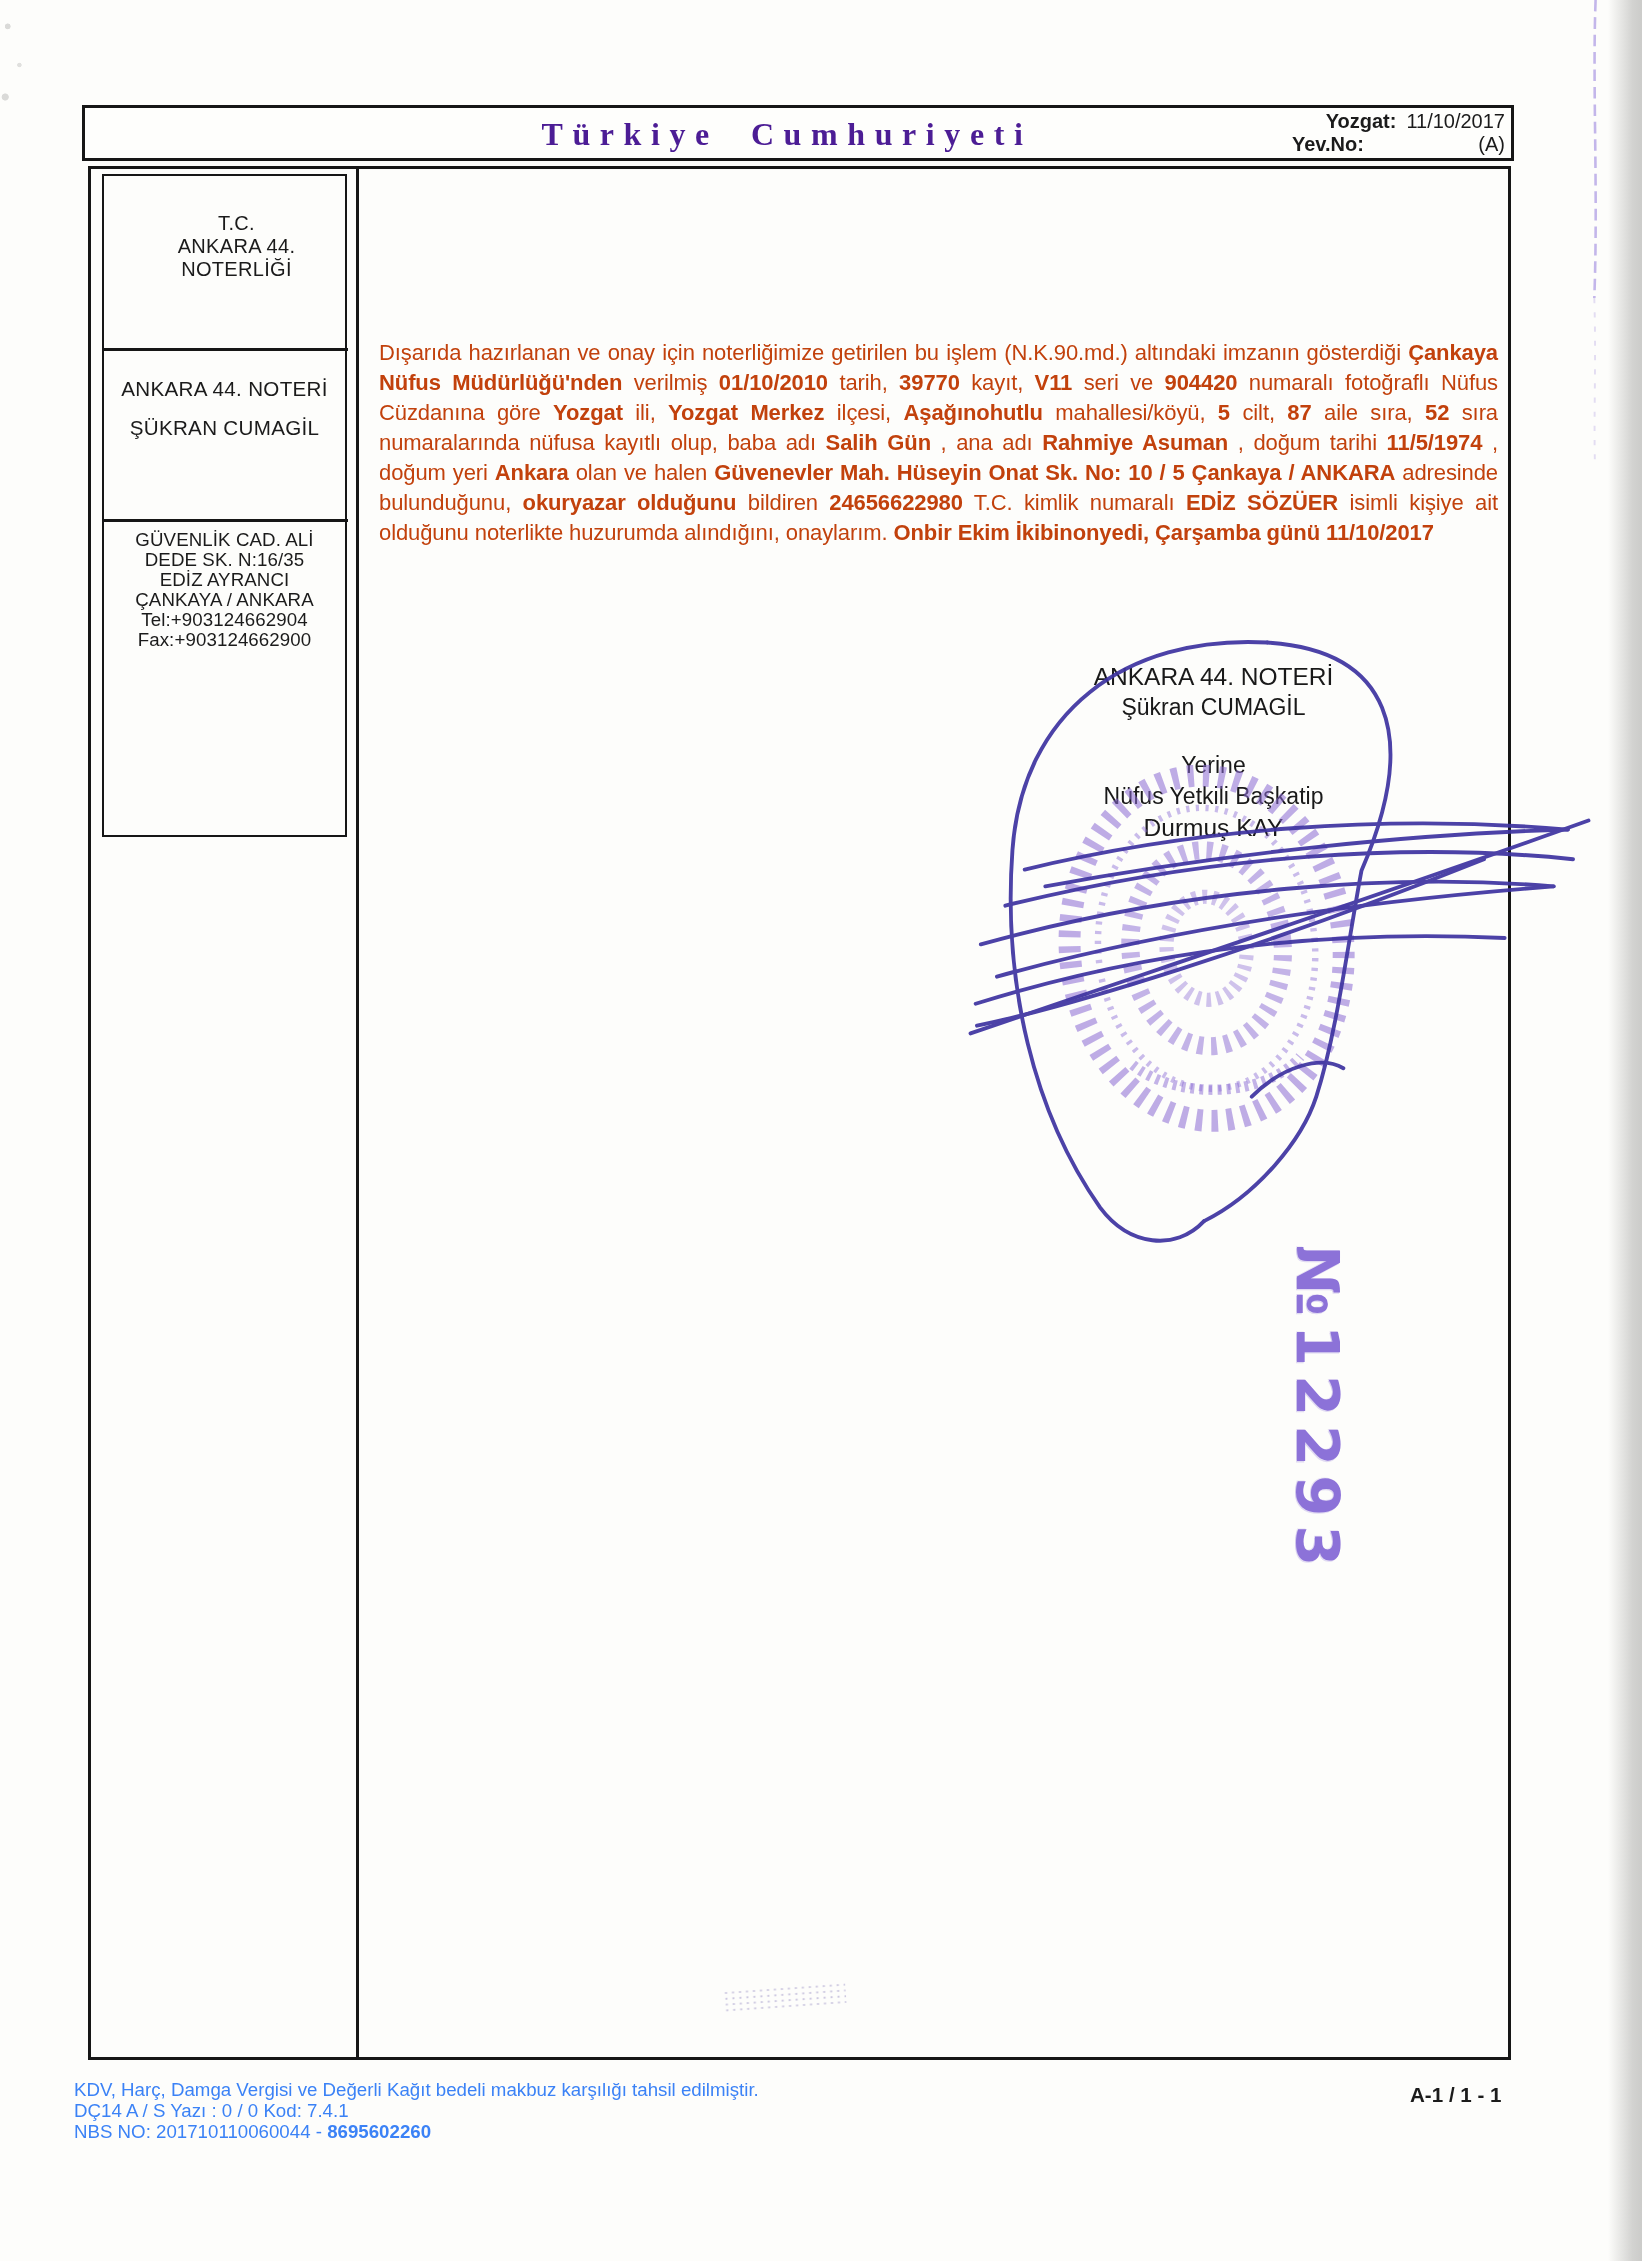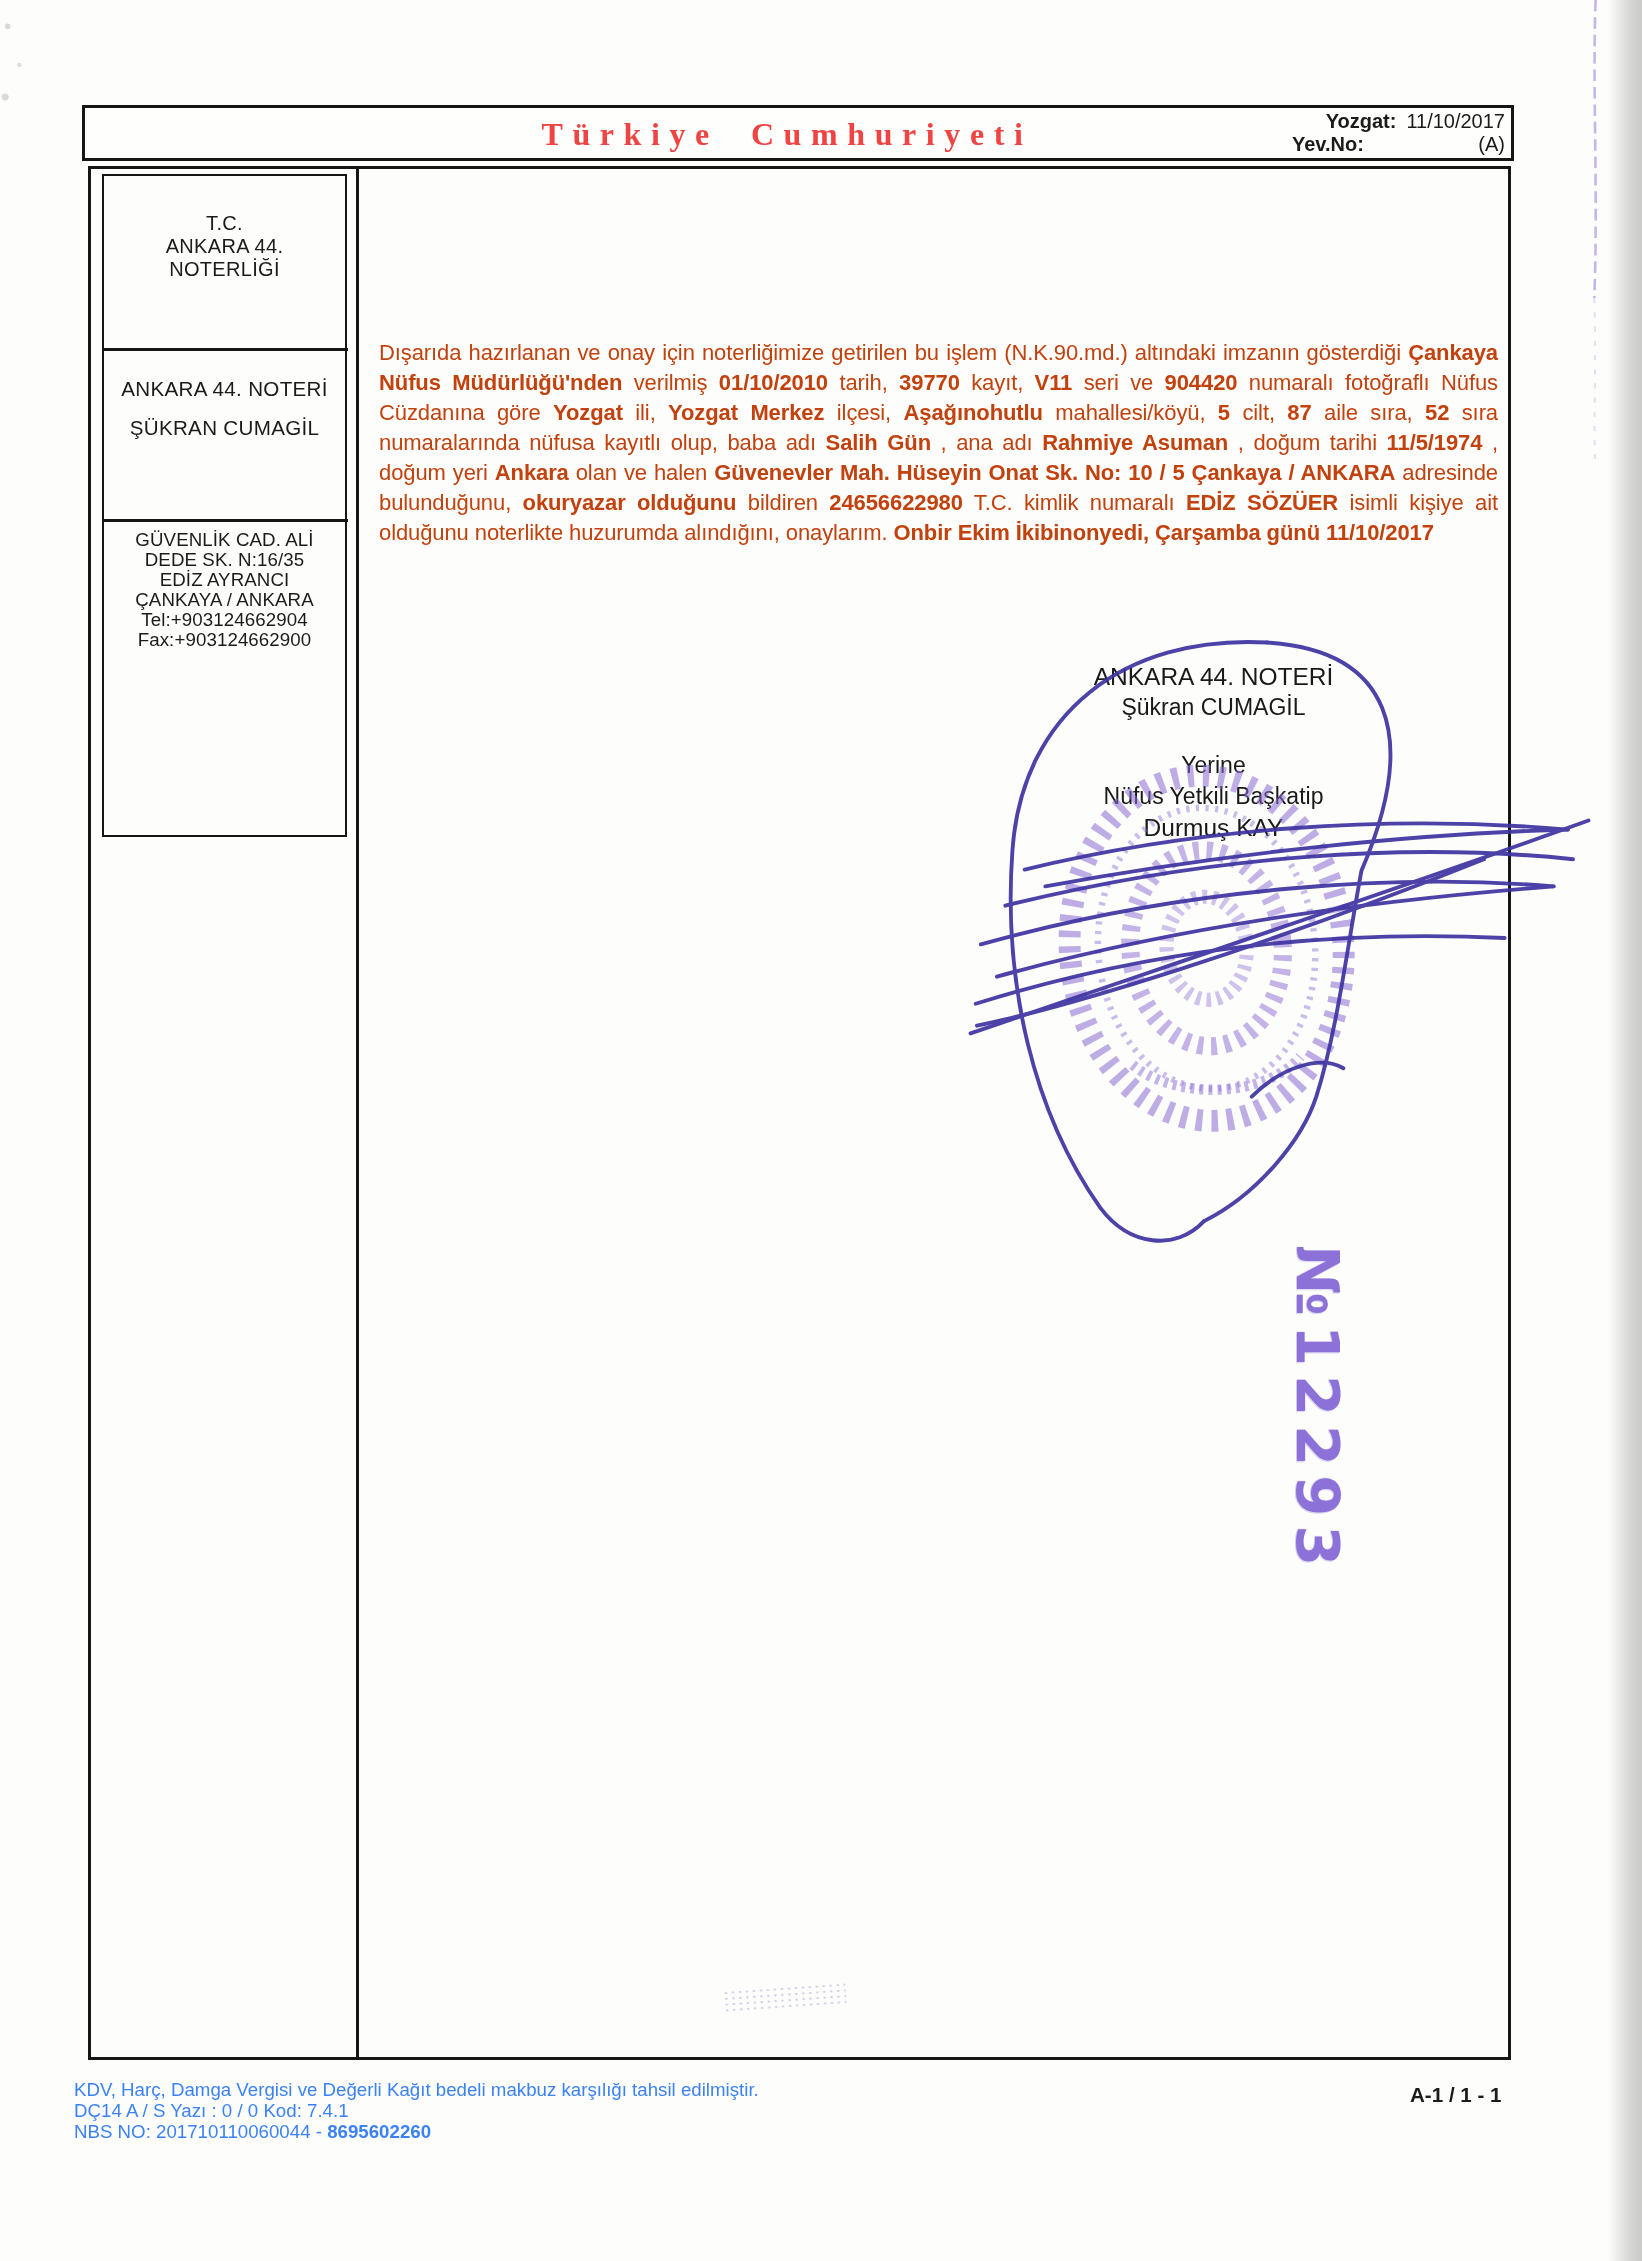--- a/index.html
+++ b/index.html
@@ -12,39 +12,39 @@
   .abs{position:absolute;}
   
   .header-box{
     left:82px;top:105px;width:1426px;height:50px;
     border:3.2px solid #161616;background:#fefefc;
   }
   .doc-title{
     left:400px;top:116px;width:774px;text-align:center;
     font-family:"Liberation Serif", serif;font-weight:bold;
     font-size:32px;letter-spacing:0.30em;word-spacing:0.45em;
-    color:#ef4444;white-space:nowrap;
+    color:#4c1d95;white-space:nowrap;
   }
   .header-meta{right:138px;top:110px;width:213px;font-size:20px;line-height:22.6px;}
   .meta-row{display:flex;justify-content:flex-end;white-space:nowrap;}
   .meta-row.spread{justify-content:space-between;}
   .meta-label{font-weight:bold;}
   .meta-value{margin-left:10px;font-weight:normal;}
   
   .main-box{
     left:88px;top:166px;width:1417px;height:1888px;
     border:3.2px solid #161616;background:transparent;
   }
   .v-divider{left:356px;top:166px;width:3.2px;height:1894px;background:#161616;}
   .sidebar-inner-box{left:102px;top:174px;width:241px;height:659px;border:2.6px solid #161616;}
   .sb-hline{left:102px;width:246px;height:2.6px;background:#161616;}
   .sb-hline.h1{top:348px;}
   .sb-hline.h2{top:519px;}
   .sb-text{left:105px;width:239px;text-align:center;white-space:nowrap;}
-  .sb-office{top:212px;font-size:20px;line-height:23px;letter-spacing:0.3px;}
+  .sb-office{top:212px;font-size:20px;line-height:23px;letter-spacing:0.3px;margin-left:12px;}
   .sb-notary{top:369px;font-size:20.6px;line-height:39px;letter-spacing:0.3px;}
   .sb-address{top:530px;font-size:18.7px;line-height:20px;letter-spacing:0.1px;}
   
   .body-par{
     left:379px;top:338px;width:1119px;
     font-size:22px;line-height:30px;text-align:justify;
     letter-spacing:-0.1px;color:#c2410c;
   }
   .body-par .b{font-weight:bold;}
   

